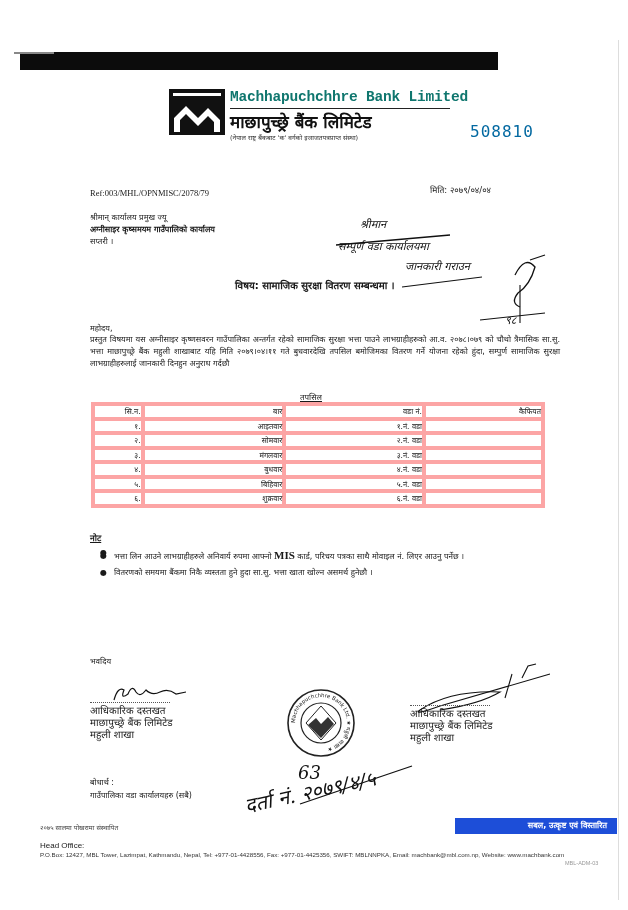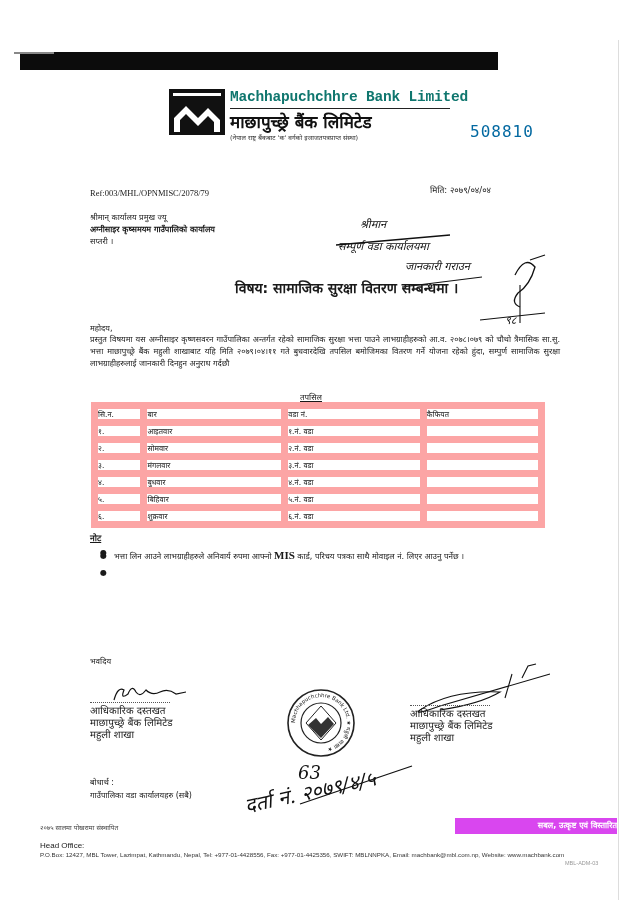--- a/index.html
+++ b/index.html
@@ -16,28 +16,28 @@
   .bank-np { left: 230px; top: 110px; font-family: "DejaVu Sans", sans-serif; font-weight: bold; font-size: 17px; color: #111; }
   .bank-sub { left: 230px; top: 133px; font-family: "DejaVu Sans", sans-serif; font-size: 6.5px; color: #333; }
   .serial { left: 470px; top: 122px; font-family: "DejaVu Sans Mono", monospace; font-size: 16px; color: #0369a1; letter-spacing: 1px; }
   .ref { left: 90px; top: 188px; font-family: "Liberation Serif", serif; font-size: 8.5px; }
   .date { left: 430px; top: 184px; font-family: "DejaVu Sans", sans-serif; font-size: 8.5px; }
 
   .addr { left: 90px; top: 212px; }
   .addr div { font-family: "DejaVu Sans", sans-serif; font-size: 8px; line-height: 12px; }
   .addr .b { font-weight: bold; }
 
-  .subject { left: 235px; top: 278px; font-family: "DejaVu Sans", sans-serif; font-weight: bold; font-size: 14px; }
+  .subject { left: 235px; top: 278px; font-family: "DejaVu Sans", sans-serif; font-weight: bold; font-size: 10px; }
 
   .salute { left: 90px; top: 322px; font-family: "DejaVu Sans", sans-serif; font-size: 8px; }
   .body-para { left: 90px; top: 334px; width: 470px; font-family: "DejaVu Sans", sans-serif; font-size: 8px; line-height: 12.2px; text-align: justify; }
 
   .tbl-title { left: 300px; top: 391px; font-family: "DejaVu Sans", sans-serif; font-size: 8px; text-decoration: underline; }
   table.schedule { position: absolute; left: 91px; top: 402px; width: 454px; border-collapse: collapse; font-family: "DejaVu Sans", sans-serif; font-size: 7.5px; }
-  table.schedule th, table.schedule td { border: 7px solid #fca5a5; height: 14.5px; text-align: left; font-weight: normal; padding: 0; }
+  table.schedule th, table.schedule td { border: 4px solid #fca5a5; height: 14.5px; text-align: right; font-weight: normal; padding: 0; }
   table.schedule col.c1 { width: 50px; }
   table.schedule col.c2 { width: 143px; }
   table.schedule col.c3 { width: 141px; }
   table.schedule col.c4 { width: 120px; }
 
   .note-title { left: 90px; top: 532px; font-family: "DejaVu Sans", sans-serif; font-weight: bold; font-size: 8.5px; text-decoration: underline; }
   .notes { left: 100px; top: 546px; width: 460px; list-style: none; }
   .notes li { position: relative; padding-left: 14px; font-family: "DejaVu Sans", sans-serif; font-size: 8px; line-height: 13px; margin-bottom: 3px; }
   .notes li .bullet { position: absolute; left: 0; top: 0; font-size: 8px; }
   .mis { font-family: "Liberation Serif", serif; font-weight: bold; font-size: 11px; }
@@ -45,21 +45,21 @@
   .closing { left: 90px; top: 655px; font-family: "DejaVu Sans", sans-serif; font-size: 8px; }
   .sig-block { font-family: "DejaVu Sans", sans-serif; font-size: 10px; line-height: 12px; }
   .sig-left { left: 90px; top: 702px; }
   .sig-right { left: 410px; top: 705px; }
   .dotted { border-top: 1px dotted #555; width: 80px; margin-bottom: 2px; }
 
   .stamp { left: 286px; top: 688px; width: 70px; height: 70px; }
 
   .cc { left: 90px; top: 776px; font-family: "DejaVu Sans", sans-serif; font-size: 8px; line-height: 13px; }
   .est { left: 40px; top: 823px; font-family: "DejaVu Sans", sans-serif; font-size: 6.5px; color: #444; }
-  .tagline { left: 455px; top: 818px; width: 162px; height: 16px; background: #d946ef; color: #fff; font-family: "DejaVu Sans", sans-serif; font-weight: bold; font-size: 8px; line-height: 16px; text-align: right; }
+  .tagline { left: 455px; top: 818px; width: 162px; height: 16px; background: #1d4ed8; color: #fff; font-family: "DejaVu Sans", sans-serif; font-weight: bold; font-size: 8px; line-height: 16px; text-align: right; padding-right: 10px; }
 
   .footer-head { left: 40px; top: 841px; font-family: "Liberation Sans", sans-serif; font-weight: normal; font-size: 8px; }
   .footer-text { left: 40px; top: 851px; font-family: "Liberation Sans", sans-serif; font-size: 6.2px; color: #333; white-space: nowrap; }
   .footer-code { left: 565px; top: 860px; font-family: "Liberation Sans", sans-serif; font-size: 5.5px; color: #999; }
 
   .hand { font-family: "DejaVu Serif", serif; font-style: italic; color: #111; }
   svg.ink { position: absolute; overflow: visible; }
 </style>
 </head>
 <body>
@@ -167,20 +167,21 @@
 <ul class="abs notes">
   <li>
     <span class="bullet">●</span>
   </li>
   <li>
     <span class="bullet">●</span>
     <span>भत्ता लिन आउने लाभग्राहीहरुले अनिवार्य रुपमा आफ्नो </span><span class="mis">MIS</span><span> कार्ड, परिचय पत्रका साथै मोवाइल नं. लिएर आउनु पर्नेछ ।</span>
   </li>
   <li>
     <span class="bullet">●</span>
+    <span>वितरणको समयमा बैंकमा निकै व्यस्तता हुने हुदा सा.सु. भत्ता खाता खोल्न असमर्थ हुनेछौ ।</span>
   </li>
 </ul>
 
 <div class="abs closing">भवदिय</div>
 
 <svg class="ink" style="left:110px;top:682px;width:80px;height:22px;" viewBox="0 0 80 22">
   <path d="M4 18 Q8 4 14 8 Q10 18 18 12 Q22 2 26 10 Q30 16 36 8 Q42 14 50 10 Q58 6 66 12 L76 10" stroke="#111" stroke-width="1.2" fill="none"></path>
 </svg>
 <div class="abs sig-block sig-left">
   <div class="dotted"></div>

